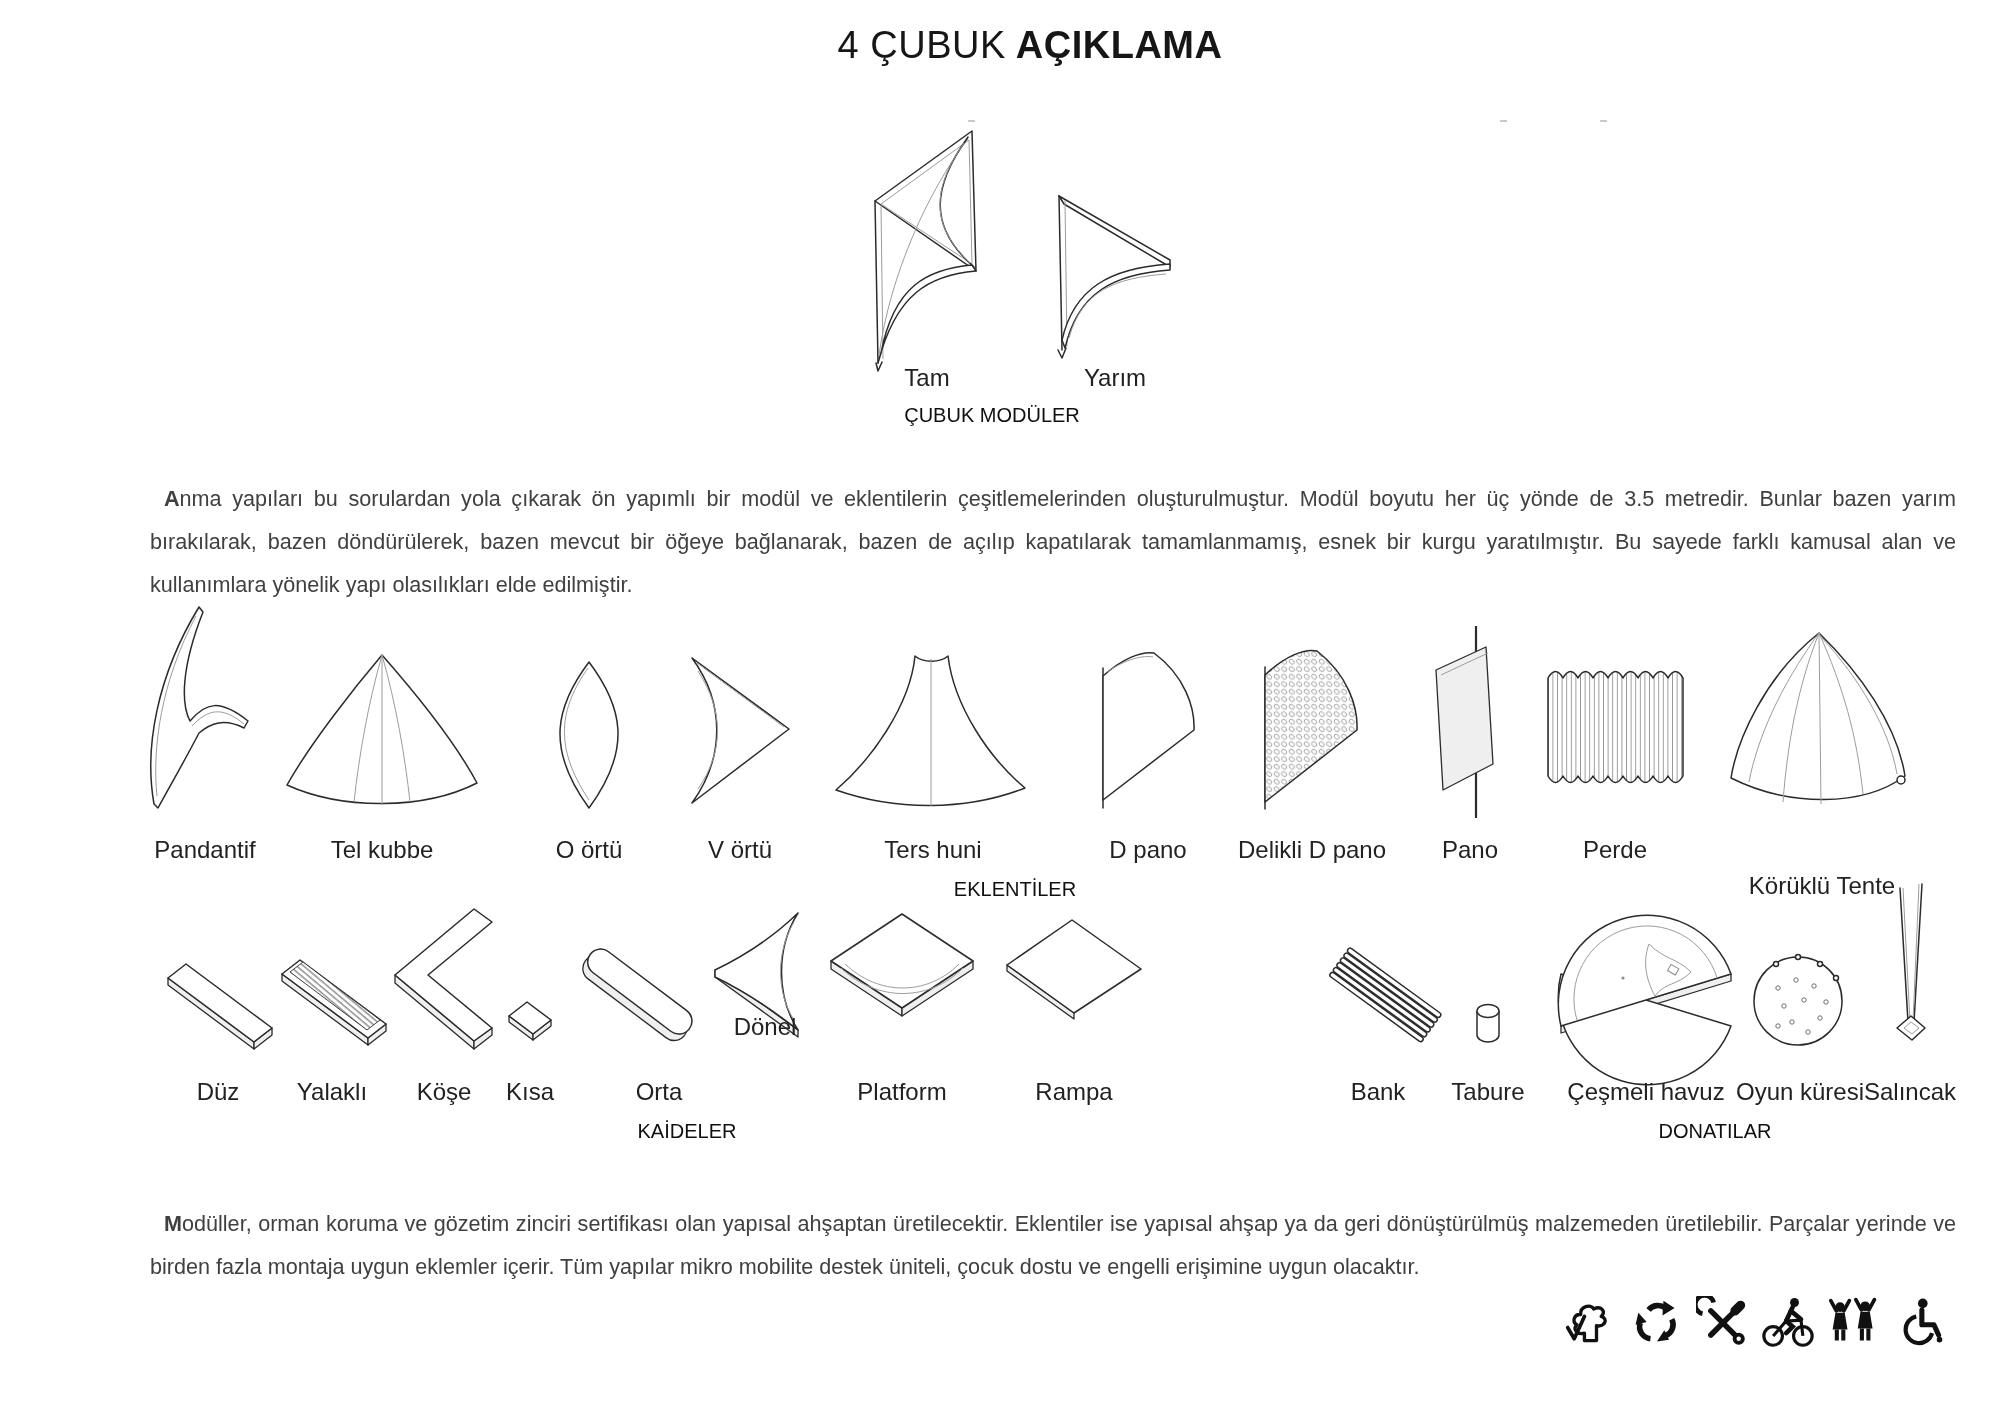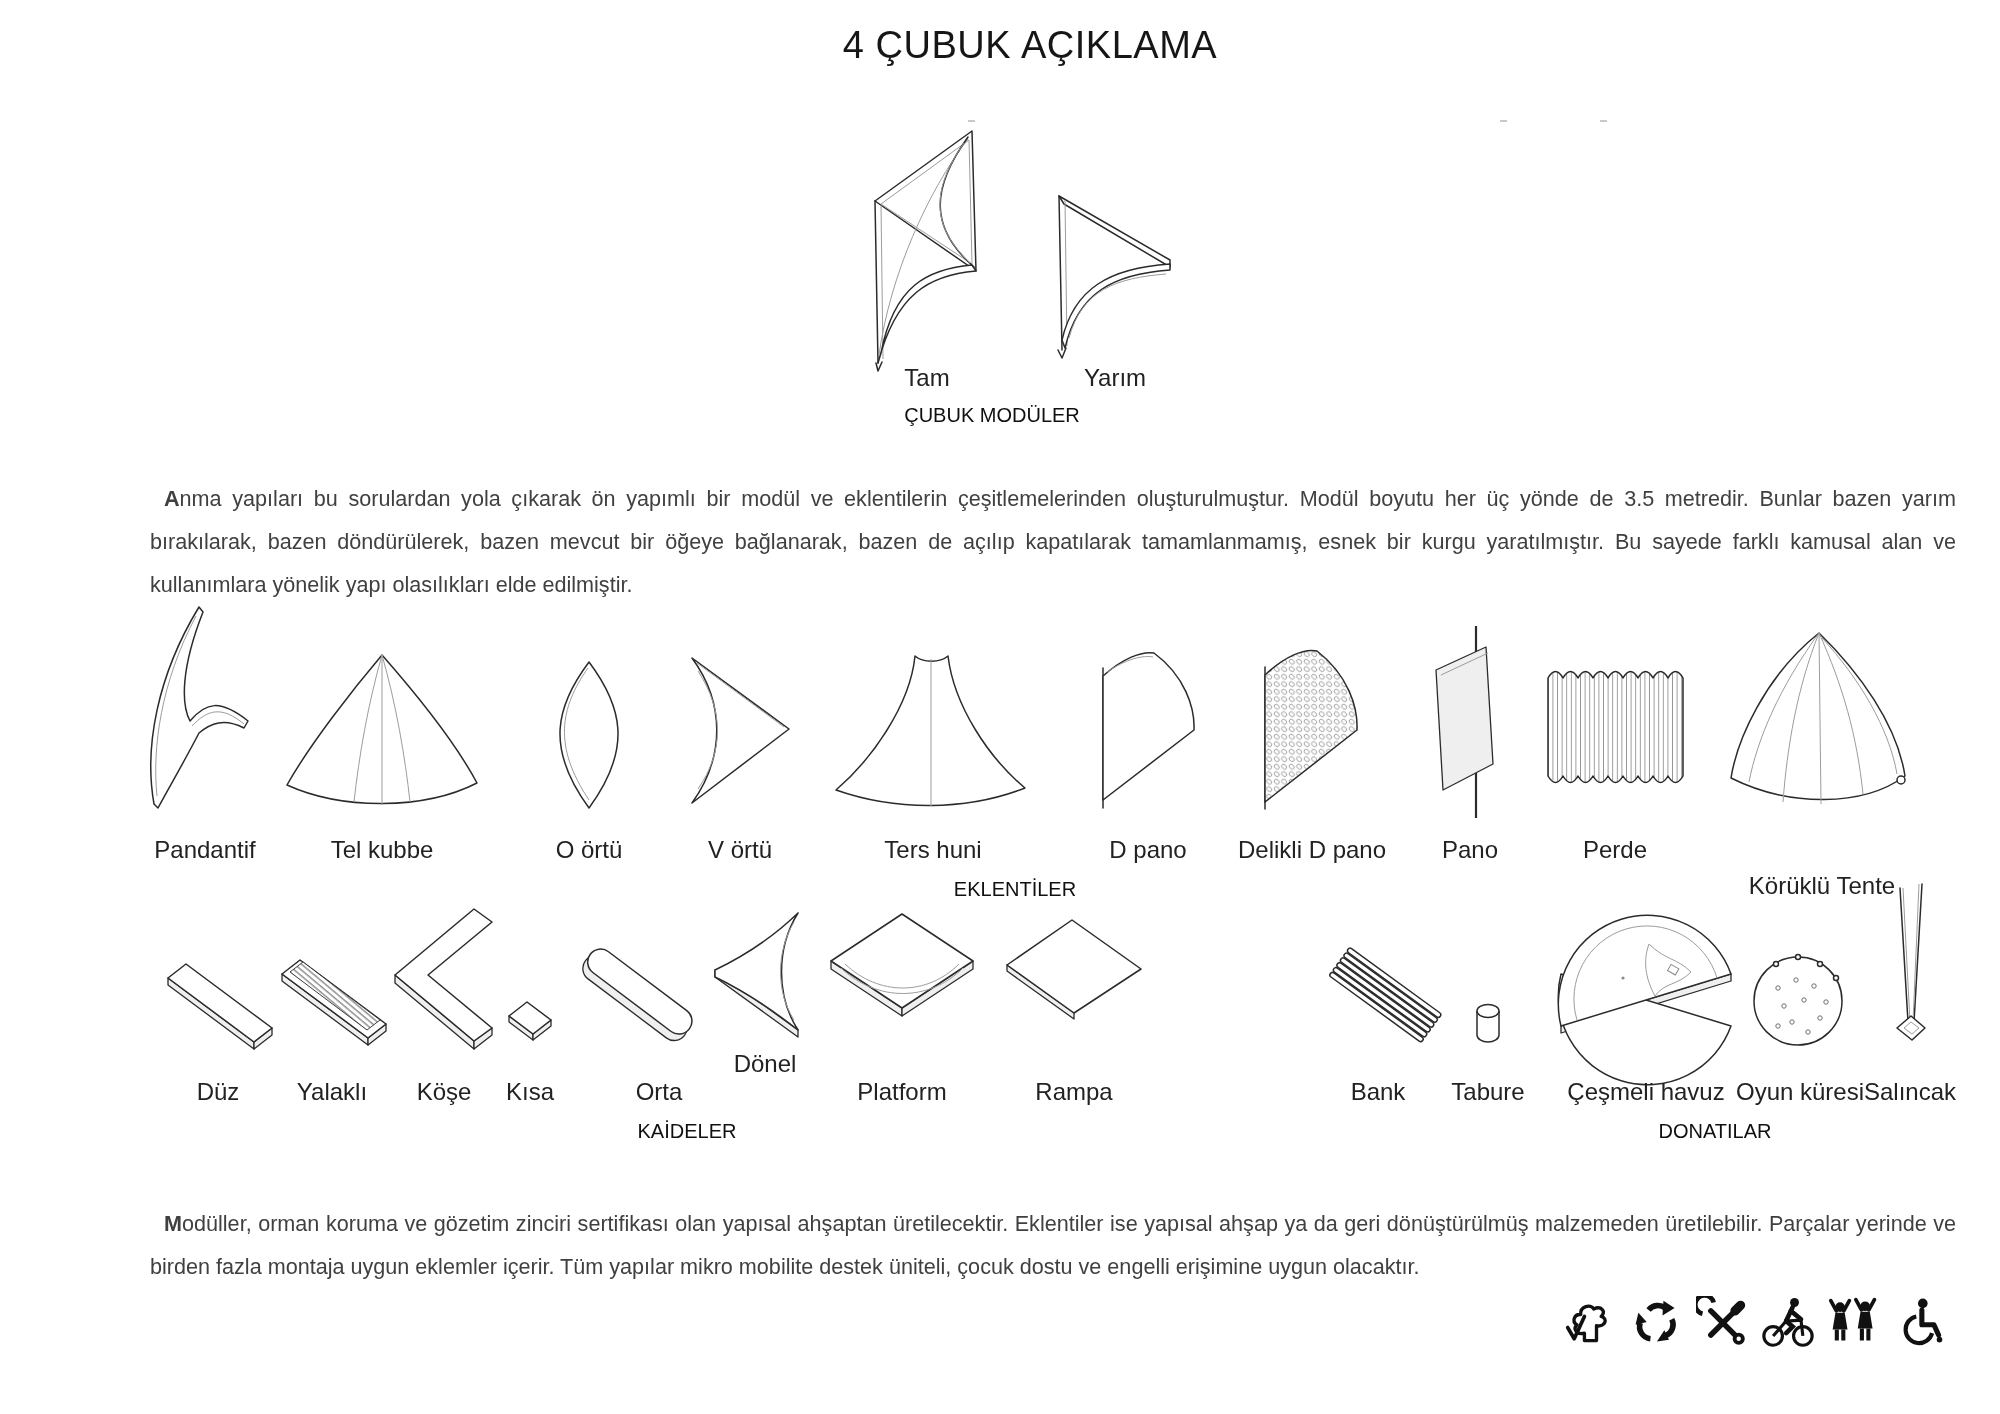--- a/index.html
+++ b/index.html
@@ -1,18 +1,18 @@
 <!DOCTYPE html>
 <html><head>
 <meta charset="utf-8">
 <style>
   html,body{margin:0;padding:0;background:#fff}
   body{width:2000px;height:1414px;position:relative;font-family:"Liberation Sans",sans-serif;color:#1f1f1f;overflow:hidden}
   .page-title{position:absolute;top:24px;left:1030px;transform:translateX(-50%);font-size:38px;letter-spacing:.5px;color:#161616;white-space:nowrap}
-  .page-title .bold{font-weight:400;margin-left:10px}
+  .page-title .bold{font-weight:700;margin-left:10px}
   .cap{position:absolute;transform:translateX(-50%);font-size:24px;color:#222;white-space:nowrap}
   .hd{position:absolute;transform:translateX(-50%);font-size:20px;font-weight:400;color:#101010;white-space:nowrap}
   .para{position:absolute;left:150px;width:1806px;text-align:justify;font-size:21.6px;line-height:43px;color:#404040;text-indent:14px}
   .para strong{font-weight:700}
   .fig{position:absolute}
   .fig svg{display:block;overflow:visible}
   .k{fill:#fff;stroke:#2b2b2b;stroke-width:1.5;stroke-linejoin:round}
   .f{fill:#efefef;stroke:#2b2b2b;stroke-width:1.3;stroke-linejoin:round}
   .g{fill:none;stroke:#9c9c9c;stroke-width:1}
   .ln{fill:none;stroke:#2b2b2b;stroke-width:1.5;stroke-linecap:round;stroke-linejoin:round}
@@ -212,21 +212,21 @@
     <polygon class="f" points="3,48 70,96 70,102 3,54"></polygon>
     <polygon class="k" points="68,3 137,52 70,96 3,48"></polygon>
   </svg>
 </div>
 
 <div class="cap" style="left:218px;top:1078px">Düz</div>
 <div class="cap" style="left:332px;top:1078px">Yalaklı</div>
 <div class="cap" style="left:444px;top:1078px">Köşe</div>
 <div class="cap" style="left:530px;top:1078px">Kısa</div>
 <div class="cap" style="left:659px;top:1078px">Orta</div>
-<div class="cap" style="left:765px;top:1050px">Dönel</div>
+<div class="cap" style="left:765px;top:1013px">Dönel</div>
 <div class="cap" style="left:902px;top:1078px">Platform</div>
 <div class="cap" style="left:1074px;top:1078px">Rampa</div>
 <div class="hd" style="left:687px;top:1120px">KAİDELER</div>
 
 <div class="fig" style="left:1325px;top:964px">
   <svg width="106" height="82" viewBox="0 0 106 82">
     <g transform="rotate(36 53 41)">
       <rect class="k" x="-4" y="11" width="114" height="5" rx="2.5"></rect>
       <rect class="k" x="-4" y="17" width="114" height="5" rx="2.5"></rect>
       <rect class="k" x="-4" y="23" width="114" height="5" rx="2.5"></rect>

